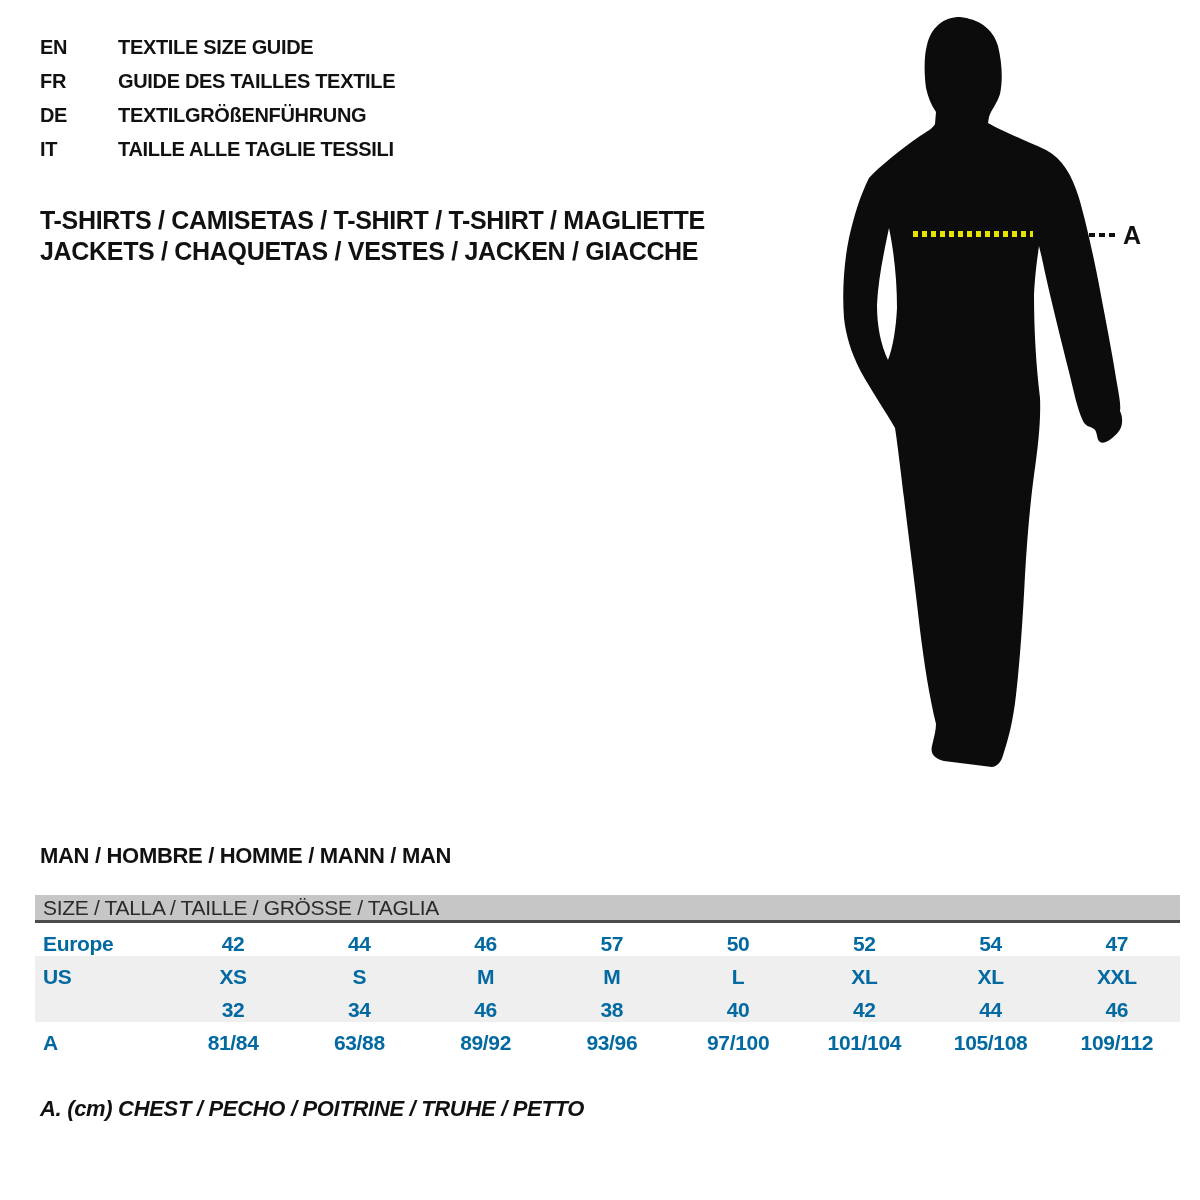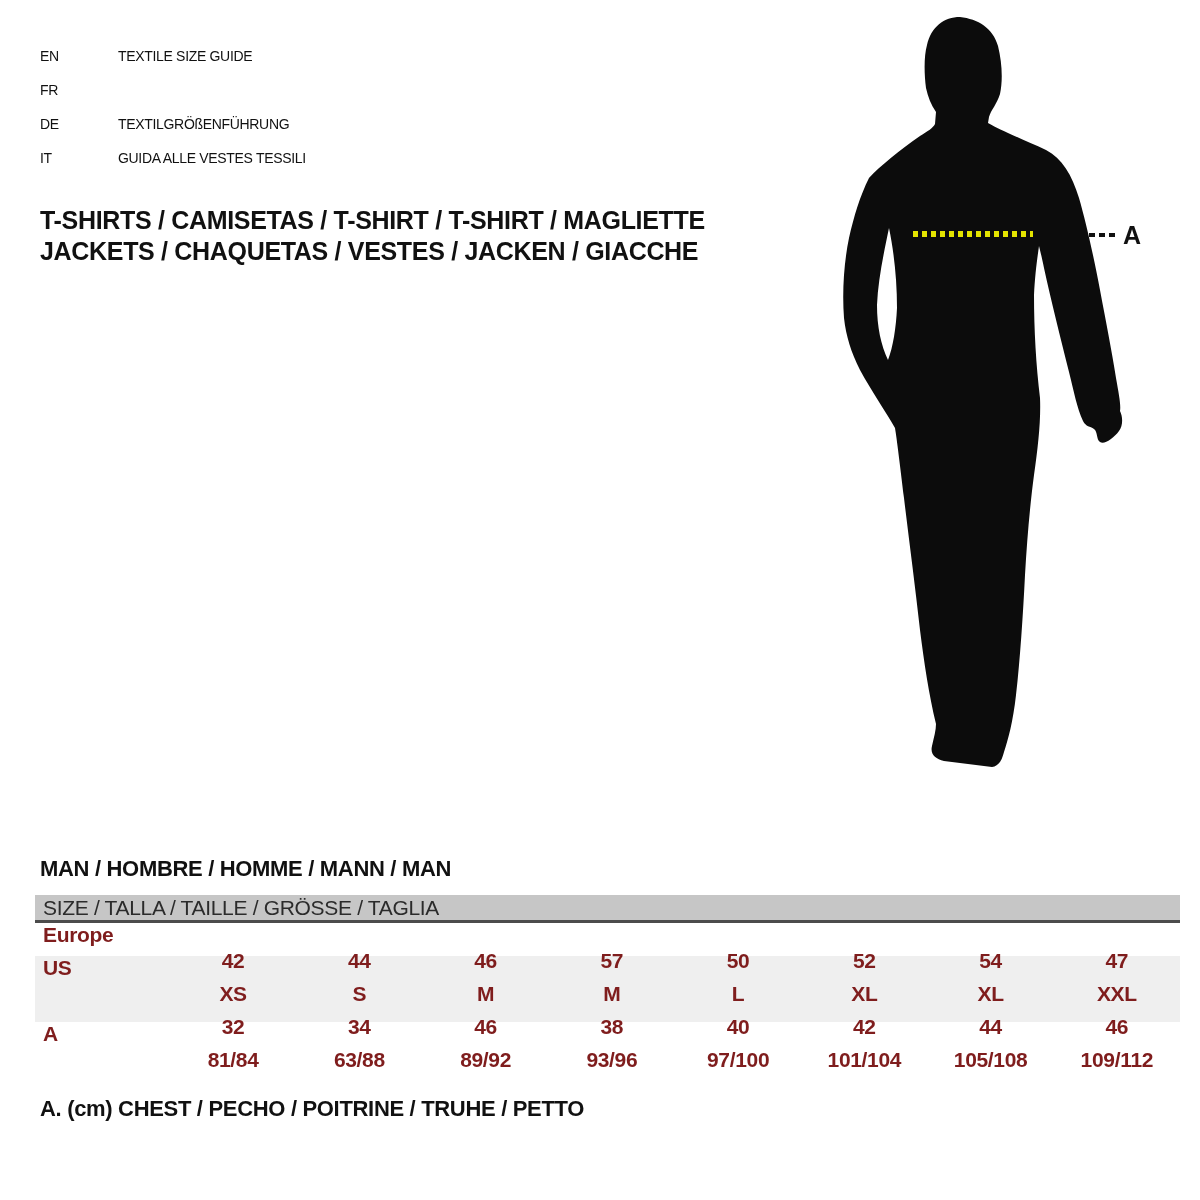--- a/index.html
+++ b/index.html
@@ -4,66 +4,67 @@
 <style>
   html,body{margin:0;padding:0;}
   body{
     width:1200px;height:1200px;position:relative;overflow:hidden;
     background:#ffffff;color:var(--ink,#111);
     font-family:"Liberation Sans", sans-serif;
     letter-spacing:-0.02em;
   }
   
   .langs{position:absolute;left:40px;top:30px;}
-  .lang-row{display:flex;height:34px;align-items:flex-end;font-size:14px;font-weight:normal;}
+  .lang-row{display:flex;height:34px;align-items:center;font-size:20px;font-weight:bold;}
   .lang-code{width:78px;}
   
   .cats{position:absolute;left:40px;top:205px;font-size:25px;line-height:31px;font-weight:bold;}
   
   .man-svg{position:absolute;left:836px;top:14px;width:292px;height:758px;}
   .man-svg path{fill:#0c0c0c;}
   
   .dotline{position:absolute;left:913px;top:231px;width:120px;height:6px;z-index:3;
     background:repeating-linear-gradient(90deg,var(--marker_yellow,#e4e400) 0 5px,transparent 5px 9px);}
   .dashline{position:absolute;left:1089px;top:233px;width:28px;height:4px;z-index:3;
     background:repeating-linear-gradient(90deg,var(--ink,#111) 0 6px,transparent 6px 10px);}
   .marker-a{position:absolute;left:1123px;top:221px;font-size:25px;font-weight:bold;z-index:3;}
   
-  .man-title{position:absolute;left:40px;top:843px;font-size:22px;font-weight:bold;margin-top:13px;}
+  .man-title{position:absolute;left:40px;top:843px;font-size:22px;font-weight:bold;}
   
   .size-table{position:absolute;left:35px;top:895px;width:1145px;}
   .thead{height:25px;background:var(--header_bg,#c6c6c6);
     border-bottom:3px solid var(--table_header_border,#4c4c4c);
     display:flex;align-items:center;padding-left:8px;
     font-size:21px;font-weight:normal;color:#2b2b2b;}
-  .trow{display:flex;height:33px;align-items:flex-start;font-size:21px;font-weight:bold;color:#7f1d1d;}
+  .trow{display:flex;height:33px;align-items:flex-end;font-size:21px;font-weight:bold;color:#0369a1;}
   .trow.shaded{background:var(--band_bg,#efefef);}
   .tlabel{width:135px;padding-left:8px;box-sizing:border-box;}
   .tcell{flex:1;text-align:center;margin-top:26px;}
   
-  .footnote{position:absolute;left:40px;top:1096px;font-size:22px;font-weight:bold;}
+  .footnote{position:absolute;left:40px;top:1096px;font-size:22px;font-weight:bold;font-style:italic;}
 </style>
 </head>
 <body>
 
 <div class="langs">
   <div class="lang-row">
     <span class="lang-code">EN</span>
     <span class="lang-title">TEXTILE SIZE GUIDE</span>
   </div>
   <div class="lang-row">
     <span class="lang-code">FR</span>
+    <span class="lang-title">GUIDE DES TAILLES TEXTILE</span>
   </div>
   <div class="lang-row">
     <span class="lang-code">DE</span>
     <span class="lang-title">TEXTILGRÖßENFÜHRUNG</span>
   </div>
   <div class="lang-row">
     <span class="lang-code">IT</span>
-    <span class="lang-title">GUIDA ALLE VESTES TESSILI</span>
+    <span class="lang-title">TAILLE ALLE TAGLIE TESSILI</span>
   </div>
 </div>
 
 <div class="cats">
   <div>T-SHIRTS / CAMISETAS / T-SHIRT / T-SHIRT / MAGLIETTE</div>
   <div>JACKETS / CHAQUETAS / VESTES / JACKEN / GIACCHE</div>
 </div>
 
 <svg class="man-svg" viewBox="836 14 292 758" xmlns="http://www.w3.org/2000/svg" aria-hidden="true">
   <path fill-rule="evenodd" d="

